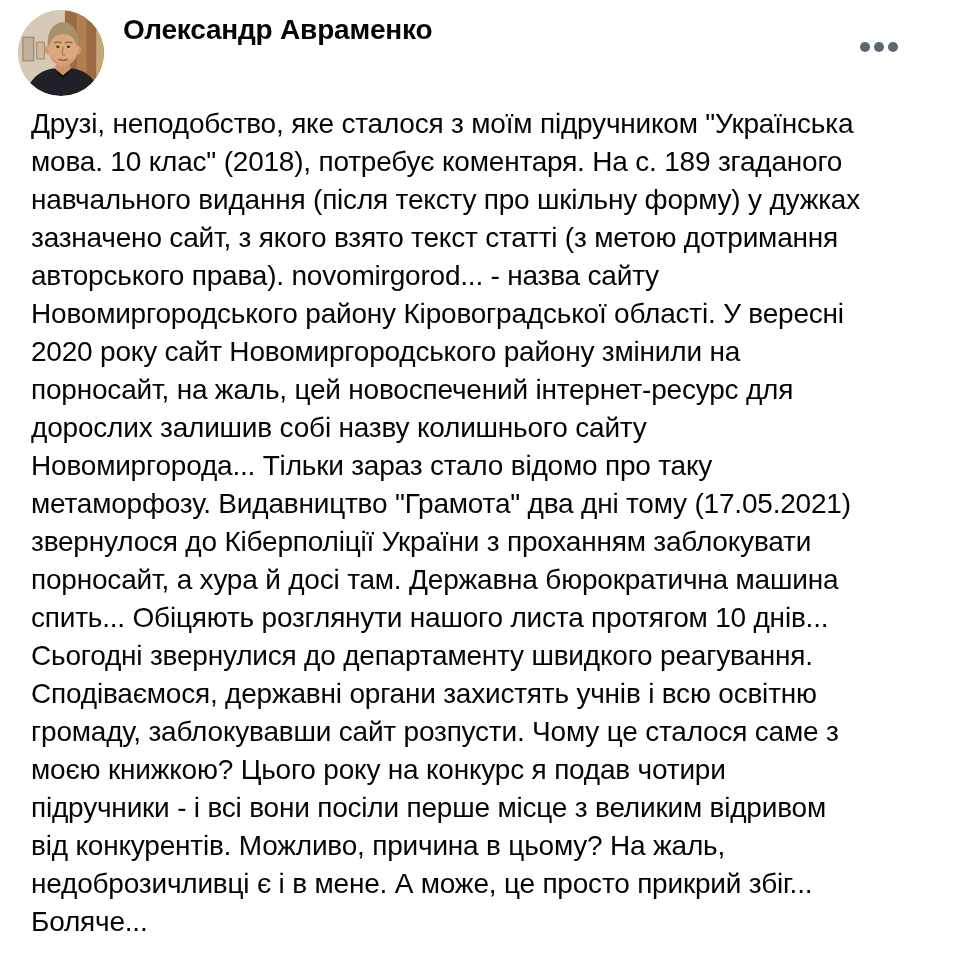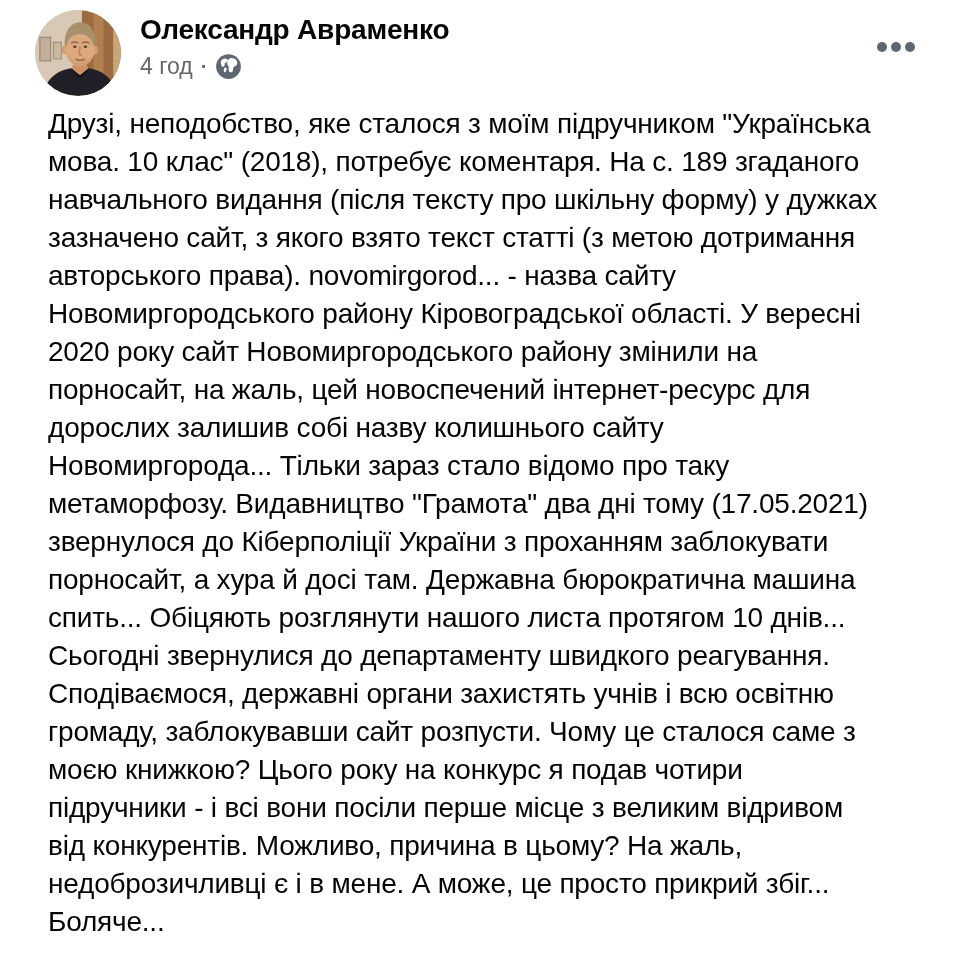--- a/index.html
+++ b/index.html
@@ -10,21 +10,20 @@
   }
   body {
     width: 958px;
     height: 962px;
     overflow: hidden;
   }
   .post {
     position: relative;
     width: 920px;
     background: #ffffff;
-    margin-left: 17px;
   }
   .post-header {
     display: flex;
     align-items: flex-start;
     padding: 10px 18px 0 18px;
   }
   .avatar {
     width: 86px;
     height: 86px;
     border-radius: 50%;
@@ -119,32 +118,20 @@
           <path d="M42 50.5 Q46 52.5 50.5 50.5" stroke="#9c6a49" stroke-width="1.8" fill="none" stroke-linecap="round"></path>
           <path d="M34 47 Q46 61 58 47 Q56 56 46 57.5 Q36 56 34 47 Z" fill="#b98a63" opacity="0.35"></path>
           <path d="M8 88 C11 69 24 61.5 37 59.5 L46 67 L55 59.5 C68 61.5 81 69 84 88 Z" fill="#211f27"></path>
           <path d="M37 59.5 L46 67 L55 59.5 L52 64.5 L46 70 L40 64.5 Z" fill="#15131a"></path>
         </g>
       </svg>
     </div>
 
     <div class="header-info">
       <div class="author">Олександр Авраменко</div>
-      <div class="meta">
-        <span>4 год</span>
-        <span class="sep">·</span>
-        <span class="globe-icon">
-          <svg viewBox="0 0 24 24" xmlns="http://www.w3.org/2000/svg">
-            <circle cx="12" cy="12" r="11" fill="#5f6673"></circle>
-            <path d="M5.2 7.6 C5.9 5.8 8.1 4.5 10 5.1 C11.5 5.6 11.9 7.1 10.8 7.9 C10 8.5 9.2 8.3 8.8 9.2 C8.4 10.1 8.9 11.1 8.1 11.8 C7.3 12.6 6.1 12.1 5.7 11 C5.3 9.9 4.9 8.6 5.2 7.6 Z" fill="#ffffff"></path>
-            <path d="M8.7 13.1 C9.6 12.6 10.5 13.2 10.4 14.2 C10.3 15.4 9.5 16.8 8.6 17.4 C7.8 16.7 7.6 15.5 7.9 14.4 C8.1 13.8 8.3 13.4 8.7 13.1 Z" fill="#ffffff"></path>
-            <path d="M13.4 4.7 C15.3 4.1 17.7 4.8 18.9 6.3 C19.9 7.6 20.1 9.4 19.3 10.7 C18.4 12 16.9 11.8 16.3 13 C15.7 14.3 16.3 15.9 15.2 16.8 C14.2 17.6 12.7 17 12.3 15.7 C11.9 14.5 12.5 13.4 12.1 12.2 C11.7 11 10.7 10.5 10.8 9.2 C10.9 7.7 11.9 5.2 13.4 4.7 Z" fill="#ffffff"></path>
-          </svg>
-        </span>
-      </div>
     </div>
 
     <div class="more-button">
       <span style="display:flex; gap:4px;">
         <span class="dot"></span>
           <span class="dot"></span>
           <span class="dot"></span>
       </span>
     </div>
 

